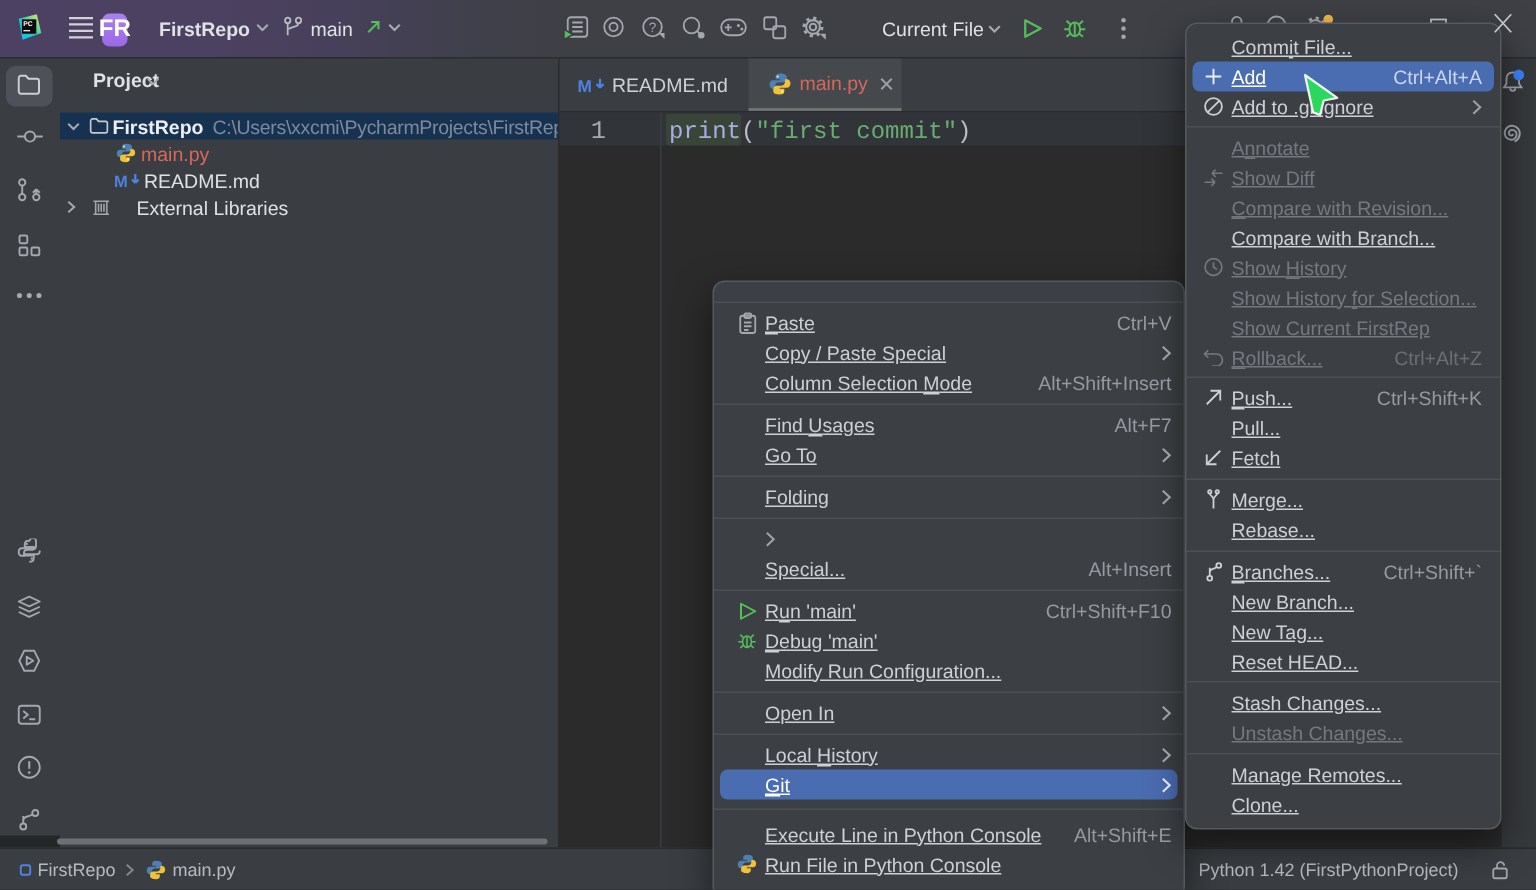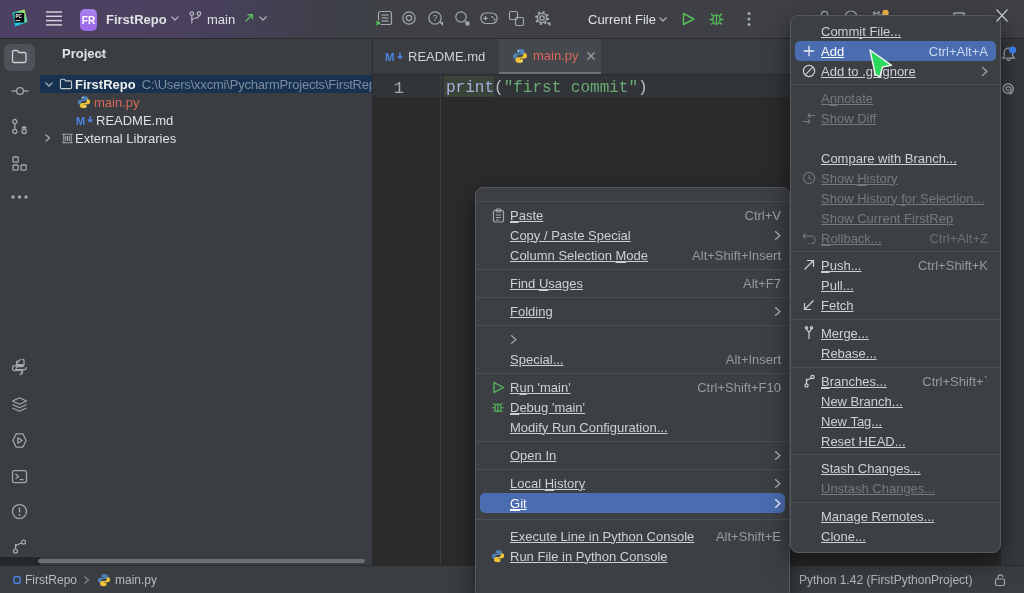--- a/index.html
+++ b/index.html
@@ -59,22 +59,22 @@
 
   <svg class="abs" style="left:46px;top:11px" width="16" height="15" viewBox="0 0 16 15">
     <g stroke="#CFD2D6" stroke-width="1.5">
         <line x1="0" y1="1" x2="16" y2="1"></line>
         <line x1="0" y1="5.3" x2="16" y2="5.3"></line>
         <line x1="0" y1="9.6" x2="16" y2="9.6"></line>
         <line x1="0" y1="13.9" x2="16" y2="13.9"></line>
       </g>
   </svg>
 
-  <div class="abs" style="left:80px;top:9px;width:17px;height:22px;border-radius:5px;background:linear-gradient(180deg,#A981EE,#9B68E6);
-    display:flex;align-items:center;justify-content:center;color:#fff;font-size:10px;font-weight:bold;">FR</div>
+  <div class="abs" style="left:68px;top:9px;width:17px;height:22px;border-radius:5px;background:linear-gradient(180deg,#A981EE,#9B68E6);
+    display:flex;align-items:center;justify-content:center;color:#fff;font-size:16px;font-weight:bold;">FR</div>
   <div class="abs tbtext" style="left:106px;top:12px;font-weight:600;">FirstRepo</div>
   <svg class="abs" style="left:170px;top:15px" width="10" height="7" viewBox="0 0 10 7">
       <path d="M1.5 1.5 L5 5 L8.5 1.5" stroke="#A7ABB1" stroke-width="1.4" fill="none"></path>
     </svg>
 
   <svg class="abs" style="left:188px;top:10px" width="15" height="16" viewBox="0 0 15 16">
     <g stroke="#B7BABF" stroke-width="1.2" fill="none">
       <circle cx="3.8" cy="3.6" r="1.8"></circle>
         <circle cx="11" cy="3.6" r="1.8"></circle>
       <path d="M3.8 5.4 V13.5 M11 5.4 C11 8.4 7 7.4 4.4 9.4"></path>
@@ -303,21 +303,21 @@
     <svg style="margin-left:4px;flex:0 0 8px;" width="8" height="10" viewBox="0 0 8 10">
         <path d="M1.5 1.5 L5.5 5 L1.5 8.5" stroke="#A7ABB1" stroke-width="1.3" fill="none"></path>
       </svg>
     <svg style="margin-left:9px;flex:0 0 13px;" width="13" height="13" viewBox="0 0 15 15">
       <g stroke="#A4A8AE" stroke-width="1.2" fill="none">
         <path d="M1.5 2.5 H13.5 M1.5 12.5 H13.5"></path>
         <path d="M3.2 2.5 V12.5 M7.5 4.5 V10.5 M11.8 2.5 V12.5"></path>
         <path d="M5.4 4.5 V10.5 M9.6 4.5 V10.5"></path>
       </g>
     </svg>
-    <span style="margin-left:1px;">External Libraries</span>
+    <span style="margin-left:17px;">External Libraries</span>
   </div>
 
 </div>
 <div id="editor">
   <div id="rstrip" style="position:absolute;left:628px;top:0;width:23px;height:526px;background:#36393C;"></div>
   <div id="tabbar">
 
     <div class="tab" style="left:3px;width:121px;color:#CED2D6;">
       <svg style="margin-left:9px;flex:0 0 19px;" width="19" height="13" viewBox="0 0 19 13">
         <text x="0" y="11" font-size="11.5" font-weight="bold" fill="#4D82E0" font-family="Liberation Sans">M</text>
@@ -426,20 +426,30 @@
     </div>
   <div class="sep" style="margin:3.5px 0;"></div>
   <div class="mi">
       <span style="width:14px"></span>
       <span class="ico"></span>
       <span style="width:4px"></span>
       <span class="lbl">Find <u>U</u>sages</span>
       <span class="sc">Alt+F7</span>
       <span style="width:8px"></span>
     </div>
+  <div class="mi">
+      <span style="width:14px"></span>
+      <span class="ico"></span>
+      <span style="width:4px"></span>
+      <span class="lbl">Go To</span>
+      <svg width="7" height="11" viewBox="0 0 7 11" style="position:relative;z-index:1;">
+        <path d="M1.2 1.2 L5.8 5.5 L1.2 9.8" stroke="#9DA1A7" stroke-width="1.4" fill="none"></path>
+      </svg>
+      <span style="width:8px"></span>
+    </div>
   <div class="sep" style="margin:3.5px 0;"></div>
   <div class="mi">
       <span style="width:14px"></span>
       <span class="ico"></span>
       <span style="width:4px"></span>
       <span class="lbl">Folding</span>
       <svg width="7" height="11" viewBox="0 0 7 11" style="position:relative;z-index:1;">
         <path d="M1.2 1.2 L5.8 5.5 L1.2 9.8" stroke="#9DA1A7" stroke-width="1.4" fill="none"></path>
       </svg>
       <span style="width:8px"></span>
@@ -605,20 +615,21 @@
         </svg>
   </span>
       <span style="width:4px"></span>
       <span class="lbl">Show Diff</span>
       <span style="width:12px"></span>
     </div>
   <div class="mi dis">
       <span style="width:10px"></span>
       <span class="ico"></span>
       <span style="width:4px"></span>
+      <span class="lbl"><u>C</u>ompare with Revision...</span>
       <span style="width:12px"></span>
     </div>
   <div class="mi">
       <span style="width:10px"></span>
       <span class="ico"></span>
       <span style="width:4px"></span>
       <span class="lbl">Compare with Branch...</span>
       <span style="width:12px"></span>
     </div>
   <div class="mi dis">

